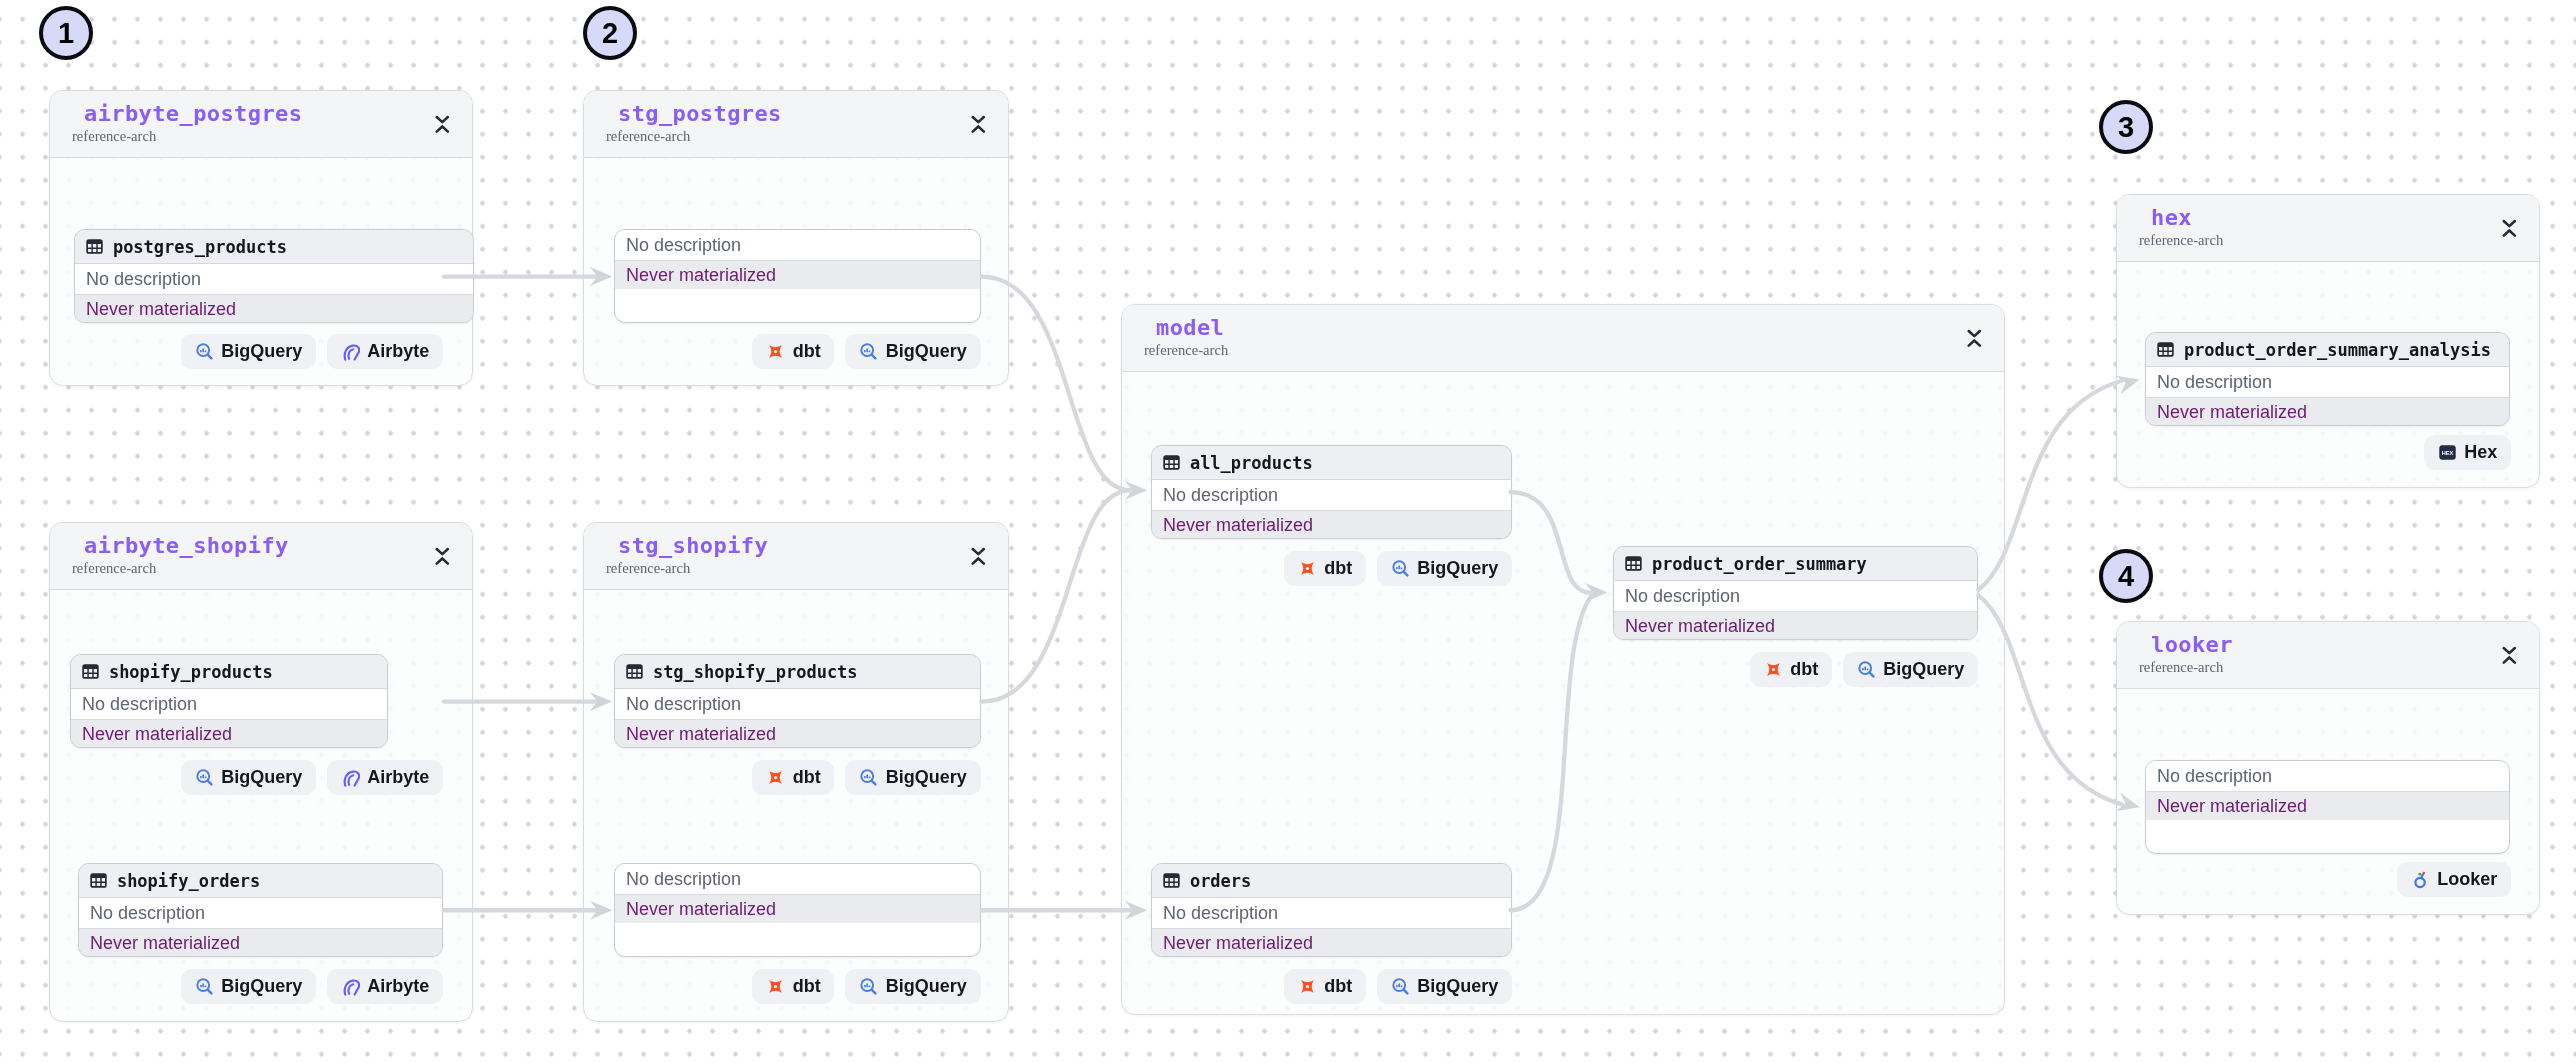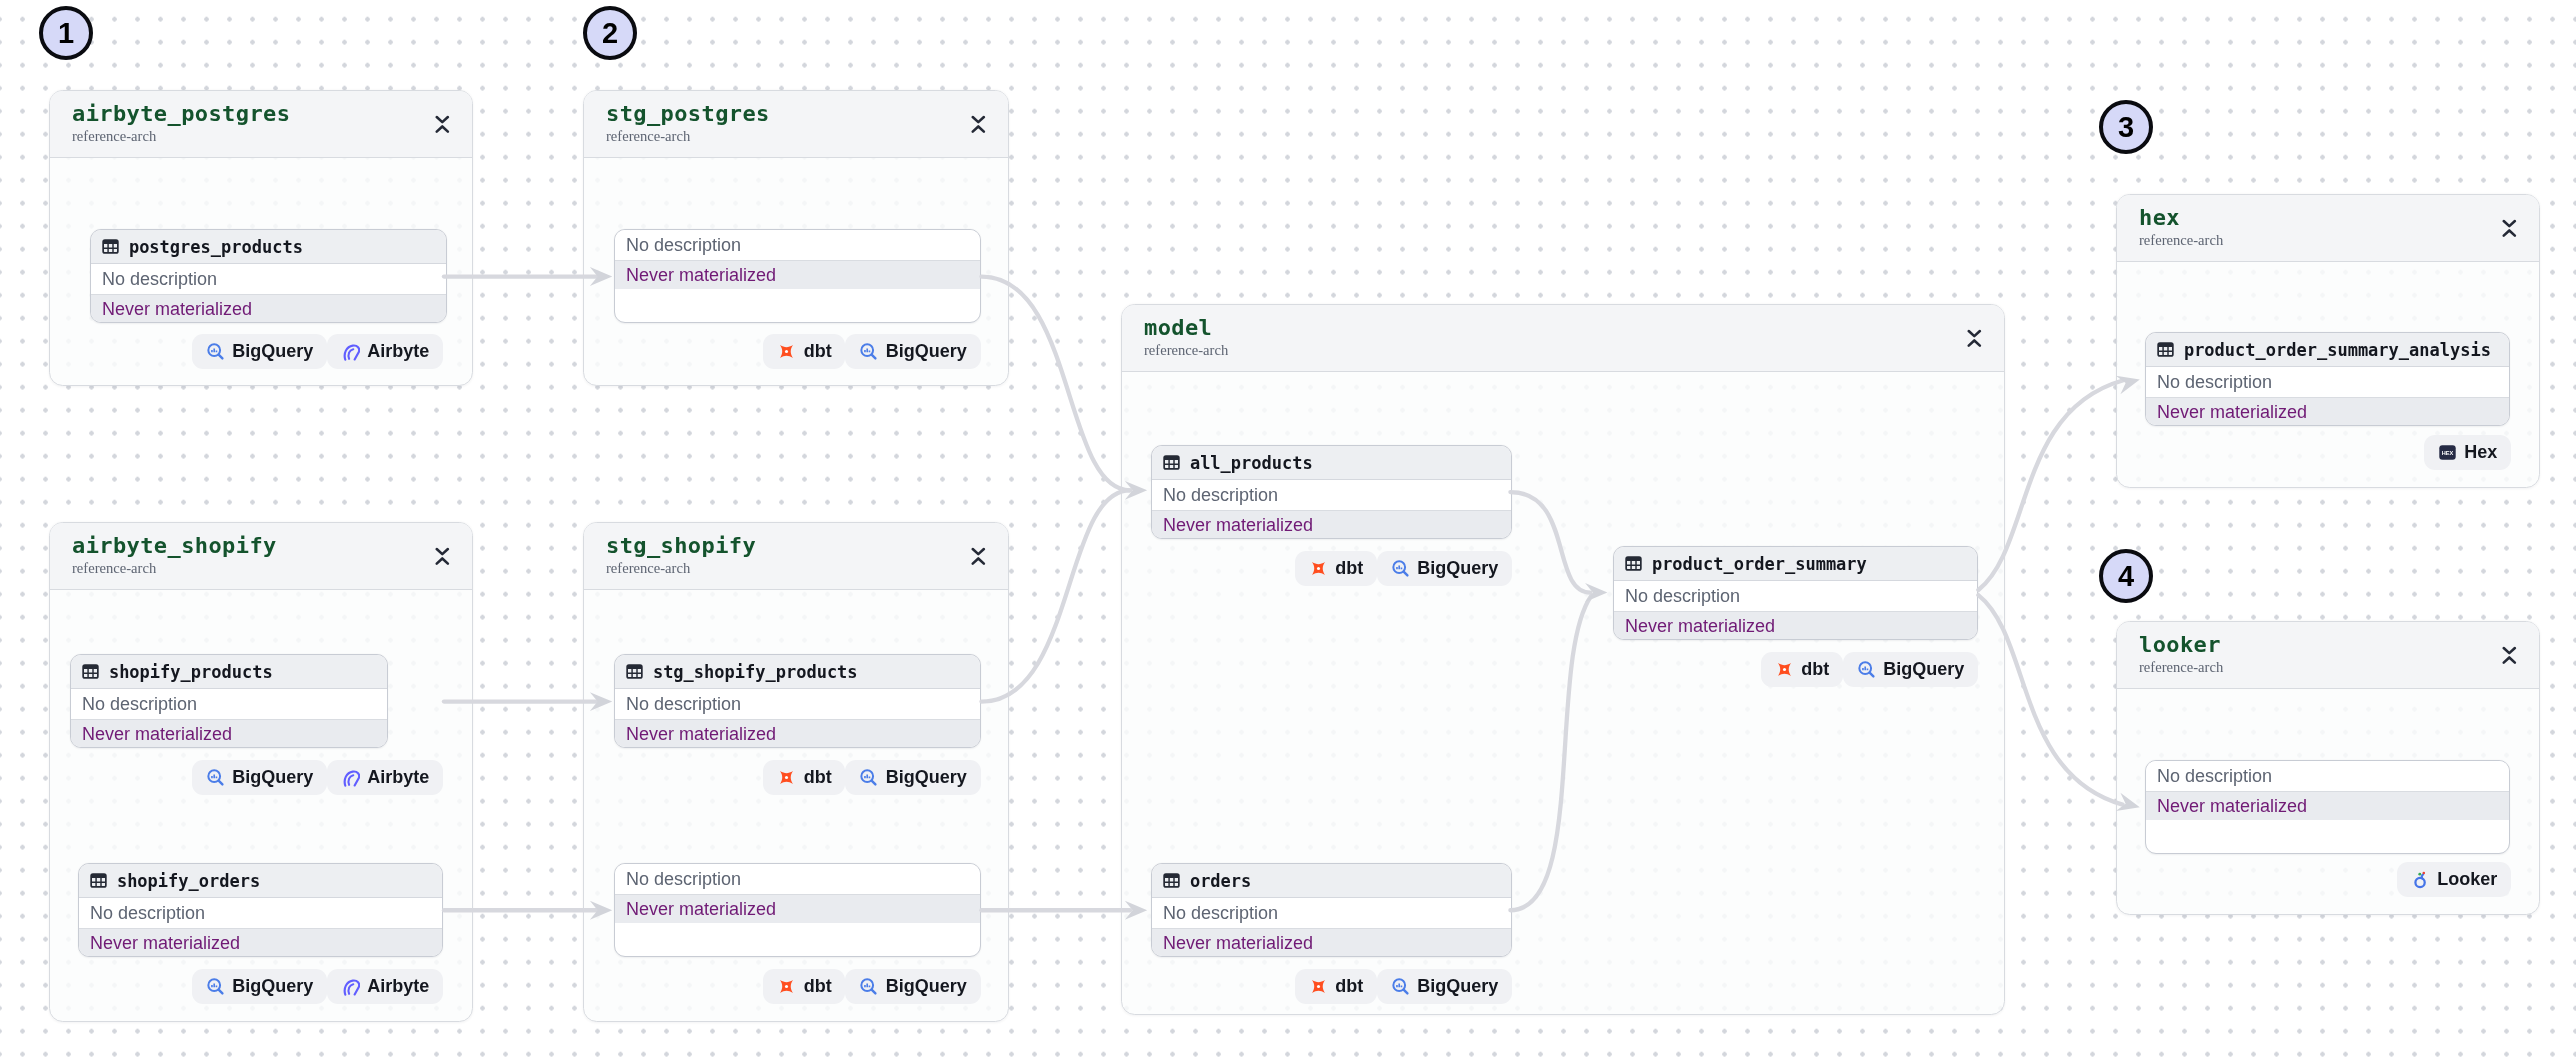--- a/index.html
+++ b/index.html
@@ -21,21 +21,21 @@
   }
   .group-header{
     position:absolute;left:0;right:0;top:0;height:67px;
     background:rgba(243,244,247,0.95);
     border-bottom:1.7px solid #d8dbe0;
     border-radius:12px 12px 0 0;
     padding:10.3px 19px 0 22px;box-sizing:border-box;
   }
   .group-title{
     font-family:"DejaVu Sans Mono",monospace;font-weight:700;font-size:22px;
-    color:#14532d;line-height:26px;letter-spacing:0.4px;
+    color:#8b5cf6;line-height:26px;letter-spacing:0.4px;margin-left:12px;
   }
   .group-subtitle{
     font-family:Liberation Serif, serif;font-size:14.6px;color:#5d6472;line-height:18px;
   }
   .collapse-btn{
     position:absolute;right:19px;top:23px;width:20.6px;height:20.6px;cursor:pointer;
   }
   
   .asset-card{
     position:absolute;height:94px;border:1.7px solid #c8ccd4;border-radius:11px;
@@ -50,21 +50,21 @@
   }
   .asset-desc{
     height:30px;line-height:30px;padding:0 11px;background:#ffffff;
     font-size:18px;color:#5d6472;white-space:nowrap;
   }
   .asset-status{
     height:28px;line-height:28px;padding:0 11px;background:#e9ebef;
     border-top:0.9px solid #d9dce1;font-size:18px;color:#701a75;white-space:nowrap;
   }
   
-  .badge-row{position:absolute;display:flex;}
+  .badge-row{position:absolute;display:flex;gap:11px;}
   .pill{
     display:inline-flex;align-items:center;gap:7.7px;height:35px;padding:0 13.7px;
     background:#f0f1f4;border-radius:11px;
     font-size:18px;font-weight:700;color:#14171f;white-space:nowrap;
   }
   .pill svg{flex:0 0 auto;}
   
   .step-marker{
     position:absolute;width:54px;height:54px;border-radius:50%;
     background:#d6d9f8;border:4.3px solid #0a0b10;box-sizing:border-box;
@@ -119,21 +119,21 @@
 <div class="canvas"></div>
 
 <div class="group" style="left:49px;top:90px;width:422px;height:294px">
   <div class="group-header">
     <div class="group-title">airbyte_postgres</div>
     <div class="group-subtitle">reference-arch</div>
     <svg class="collapse-btn" viewBox="0 0 23 24">
         <use href="#icon-collapse"></use>
       </svg>
   </div>
-  <div class="asset-card" style="left:40px;top:138px;width:357px">
+  <div class="asset-card" style="left:24px;top:138px;width:400px">
     <div class="asset-header">
         <svg width="19" height="19" viewBox="0 0 22 22">
           <use href="#icon-table"></use>
         </svg>
         <span>postgres_products</span>
       </div>
     <div class="asset-desc">No description</div>
     <div class="asset-status">Never materialized</div>
   </div>
   <div class="badge-row" style="right:29px;top:243px">

